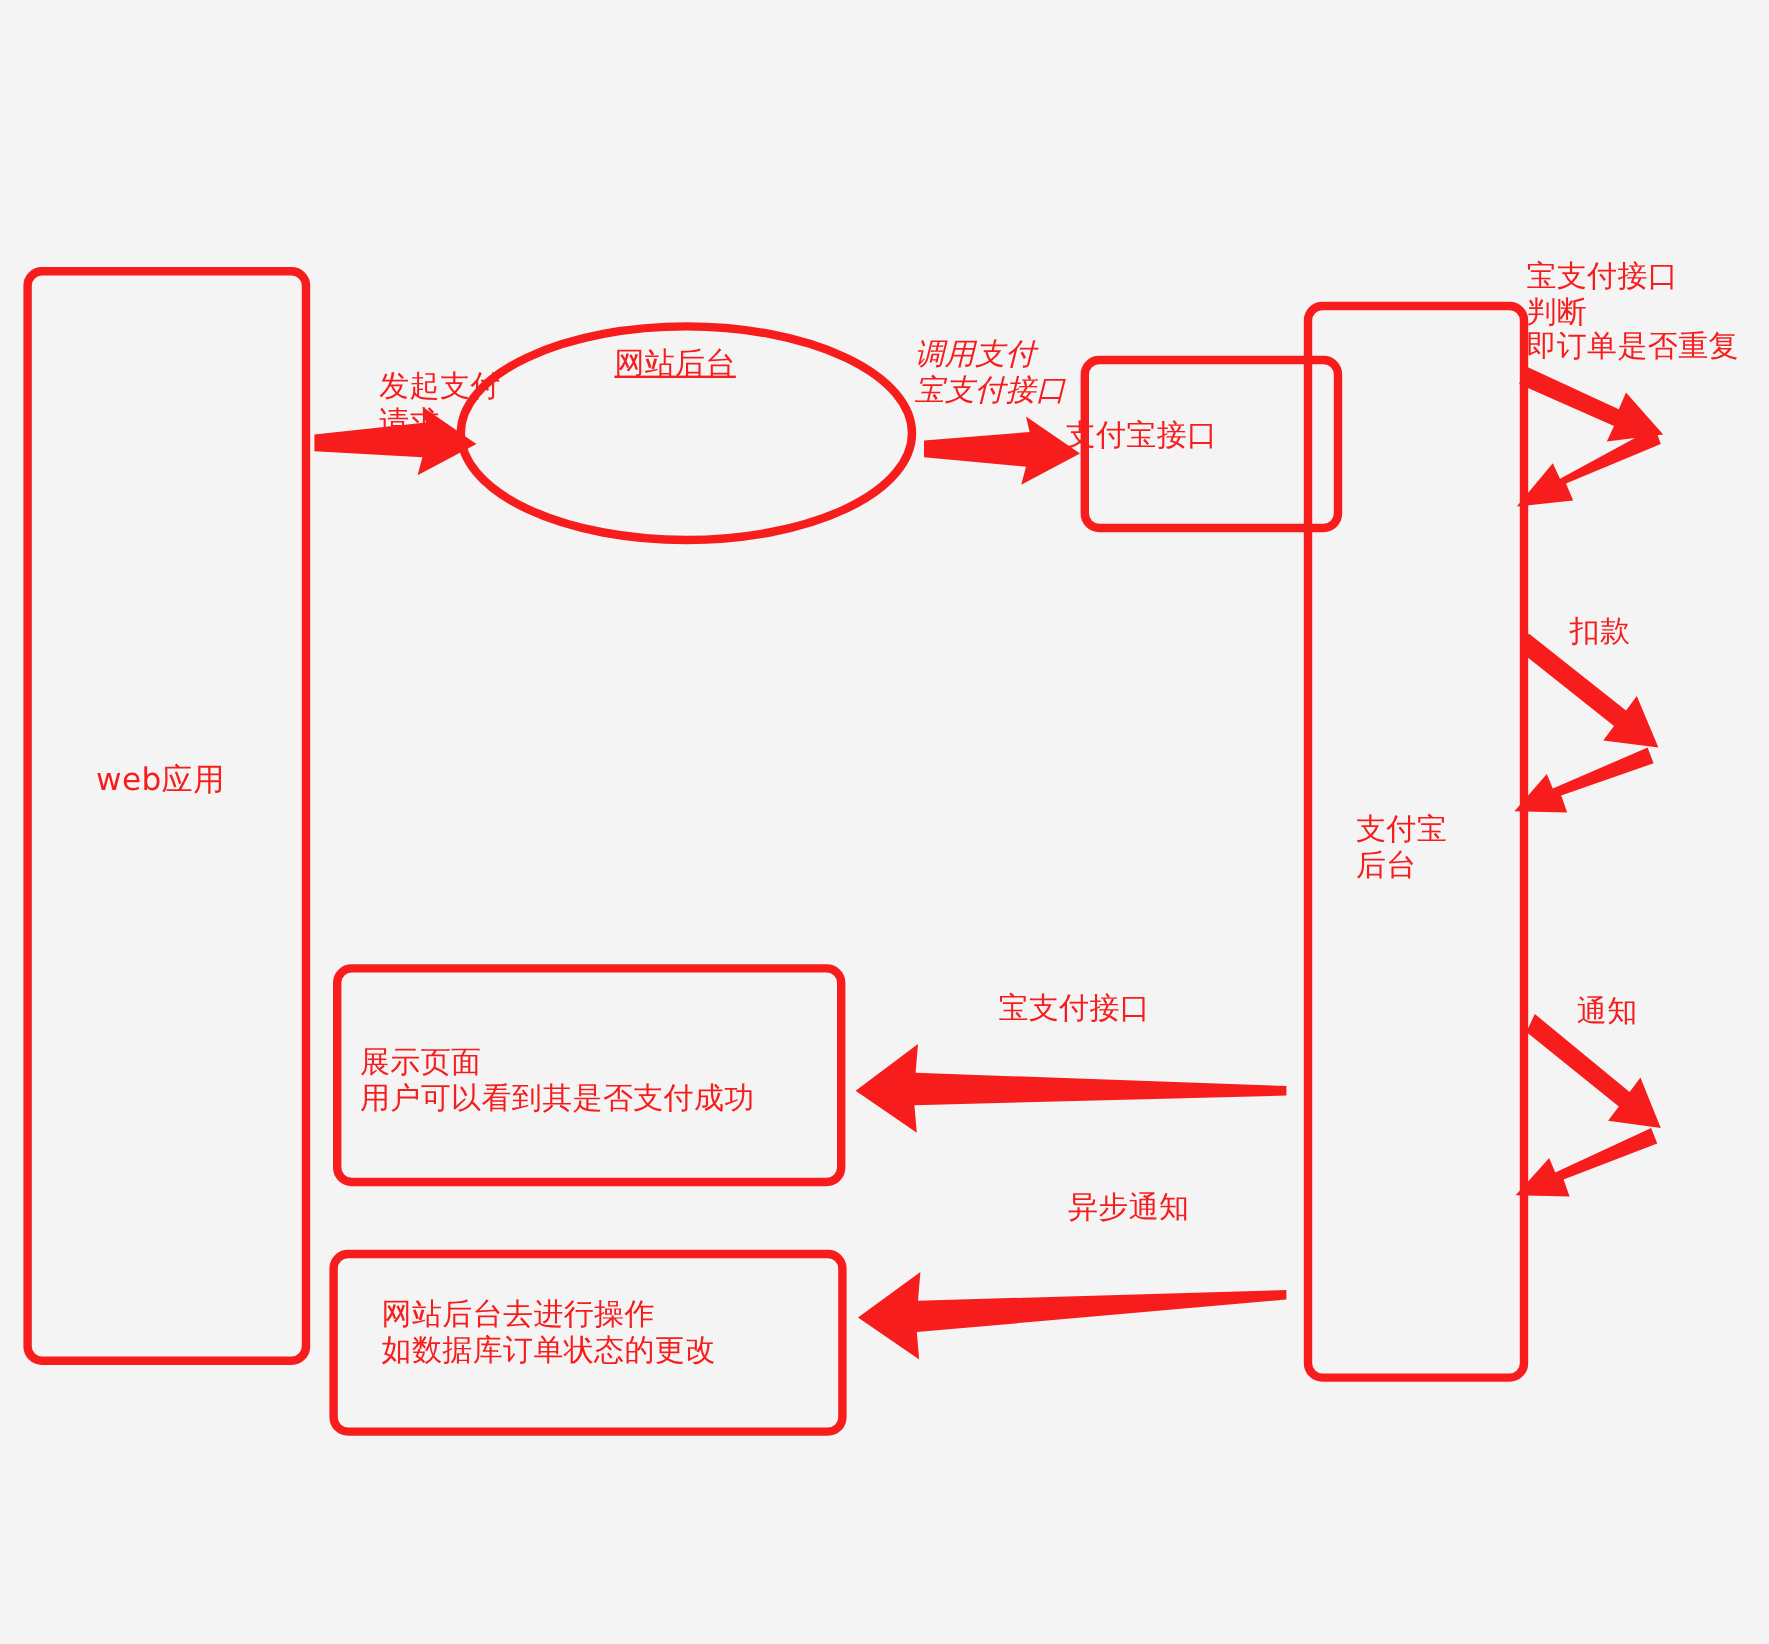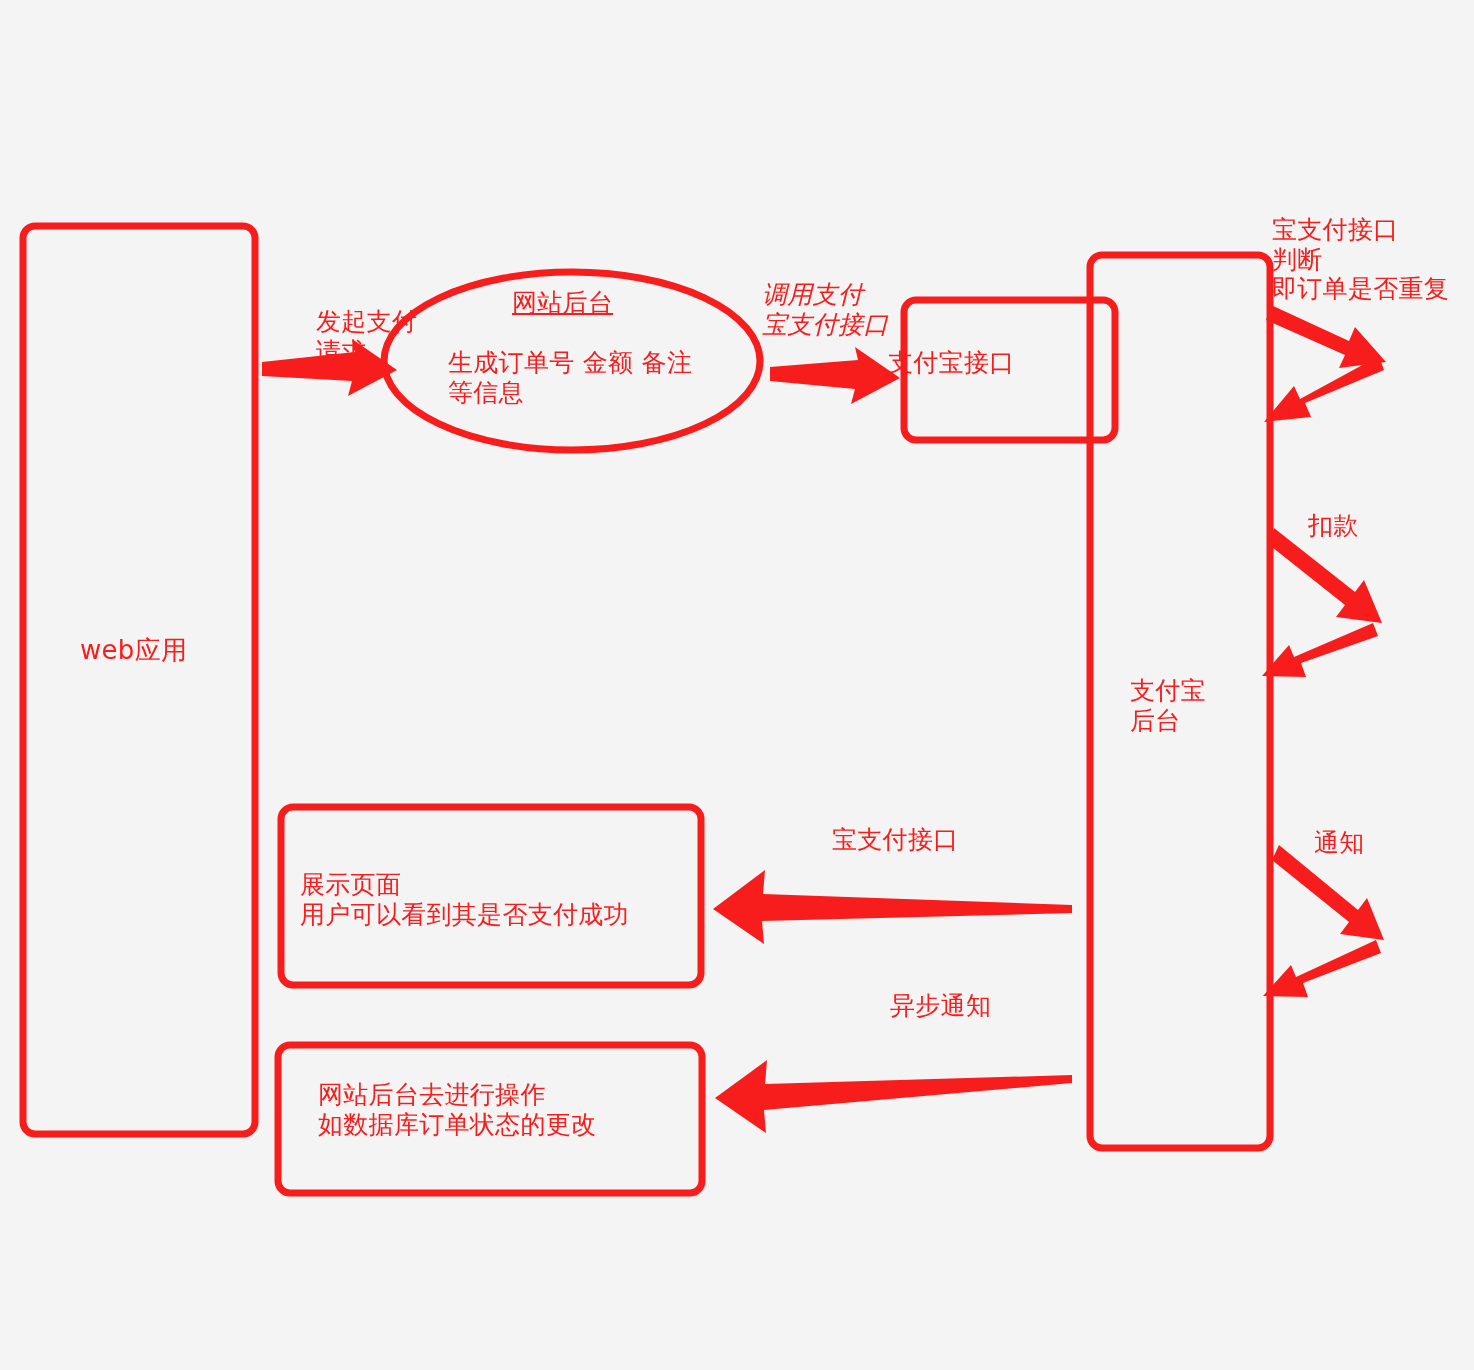--- a/index.html
+++ b/index.html
@@ -115,22 +115,20 @@
     <g>
       <path fill="#f81d1d" d="M 1072,1075 L 765,1084 L 767,1060 L 715,1098 L 766,1133 L 764,1110 L 1072,1083 Z"></path>
     </g>
 
   </svg>
 
   <div class="node-label" id="label-web-app">web应用</div>
 
   <div class="node-label" id="label-site-backend-title">网站后台</div>
 
-  <div class="node-label" id="label-site-backend-body">生成订单号 金额 备注
-等信息</div>
 
   <div class="node-label" id="label-alipay-api">支付宝接口</div>
 
   <div class="node-label" id="label-alipay-backend">支付宝
 后台</div>
 
   <div class="node-label" id="label-site-op">网站后台去进行操作
 如数据库订单状态的更改</div>
 
   <div class="node-label" id="label-display-page">展示页面

